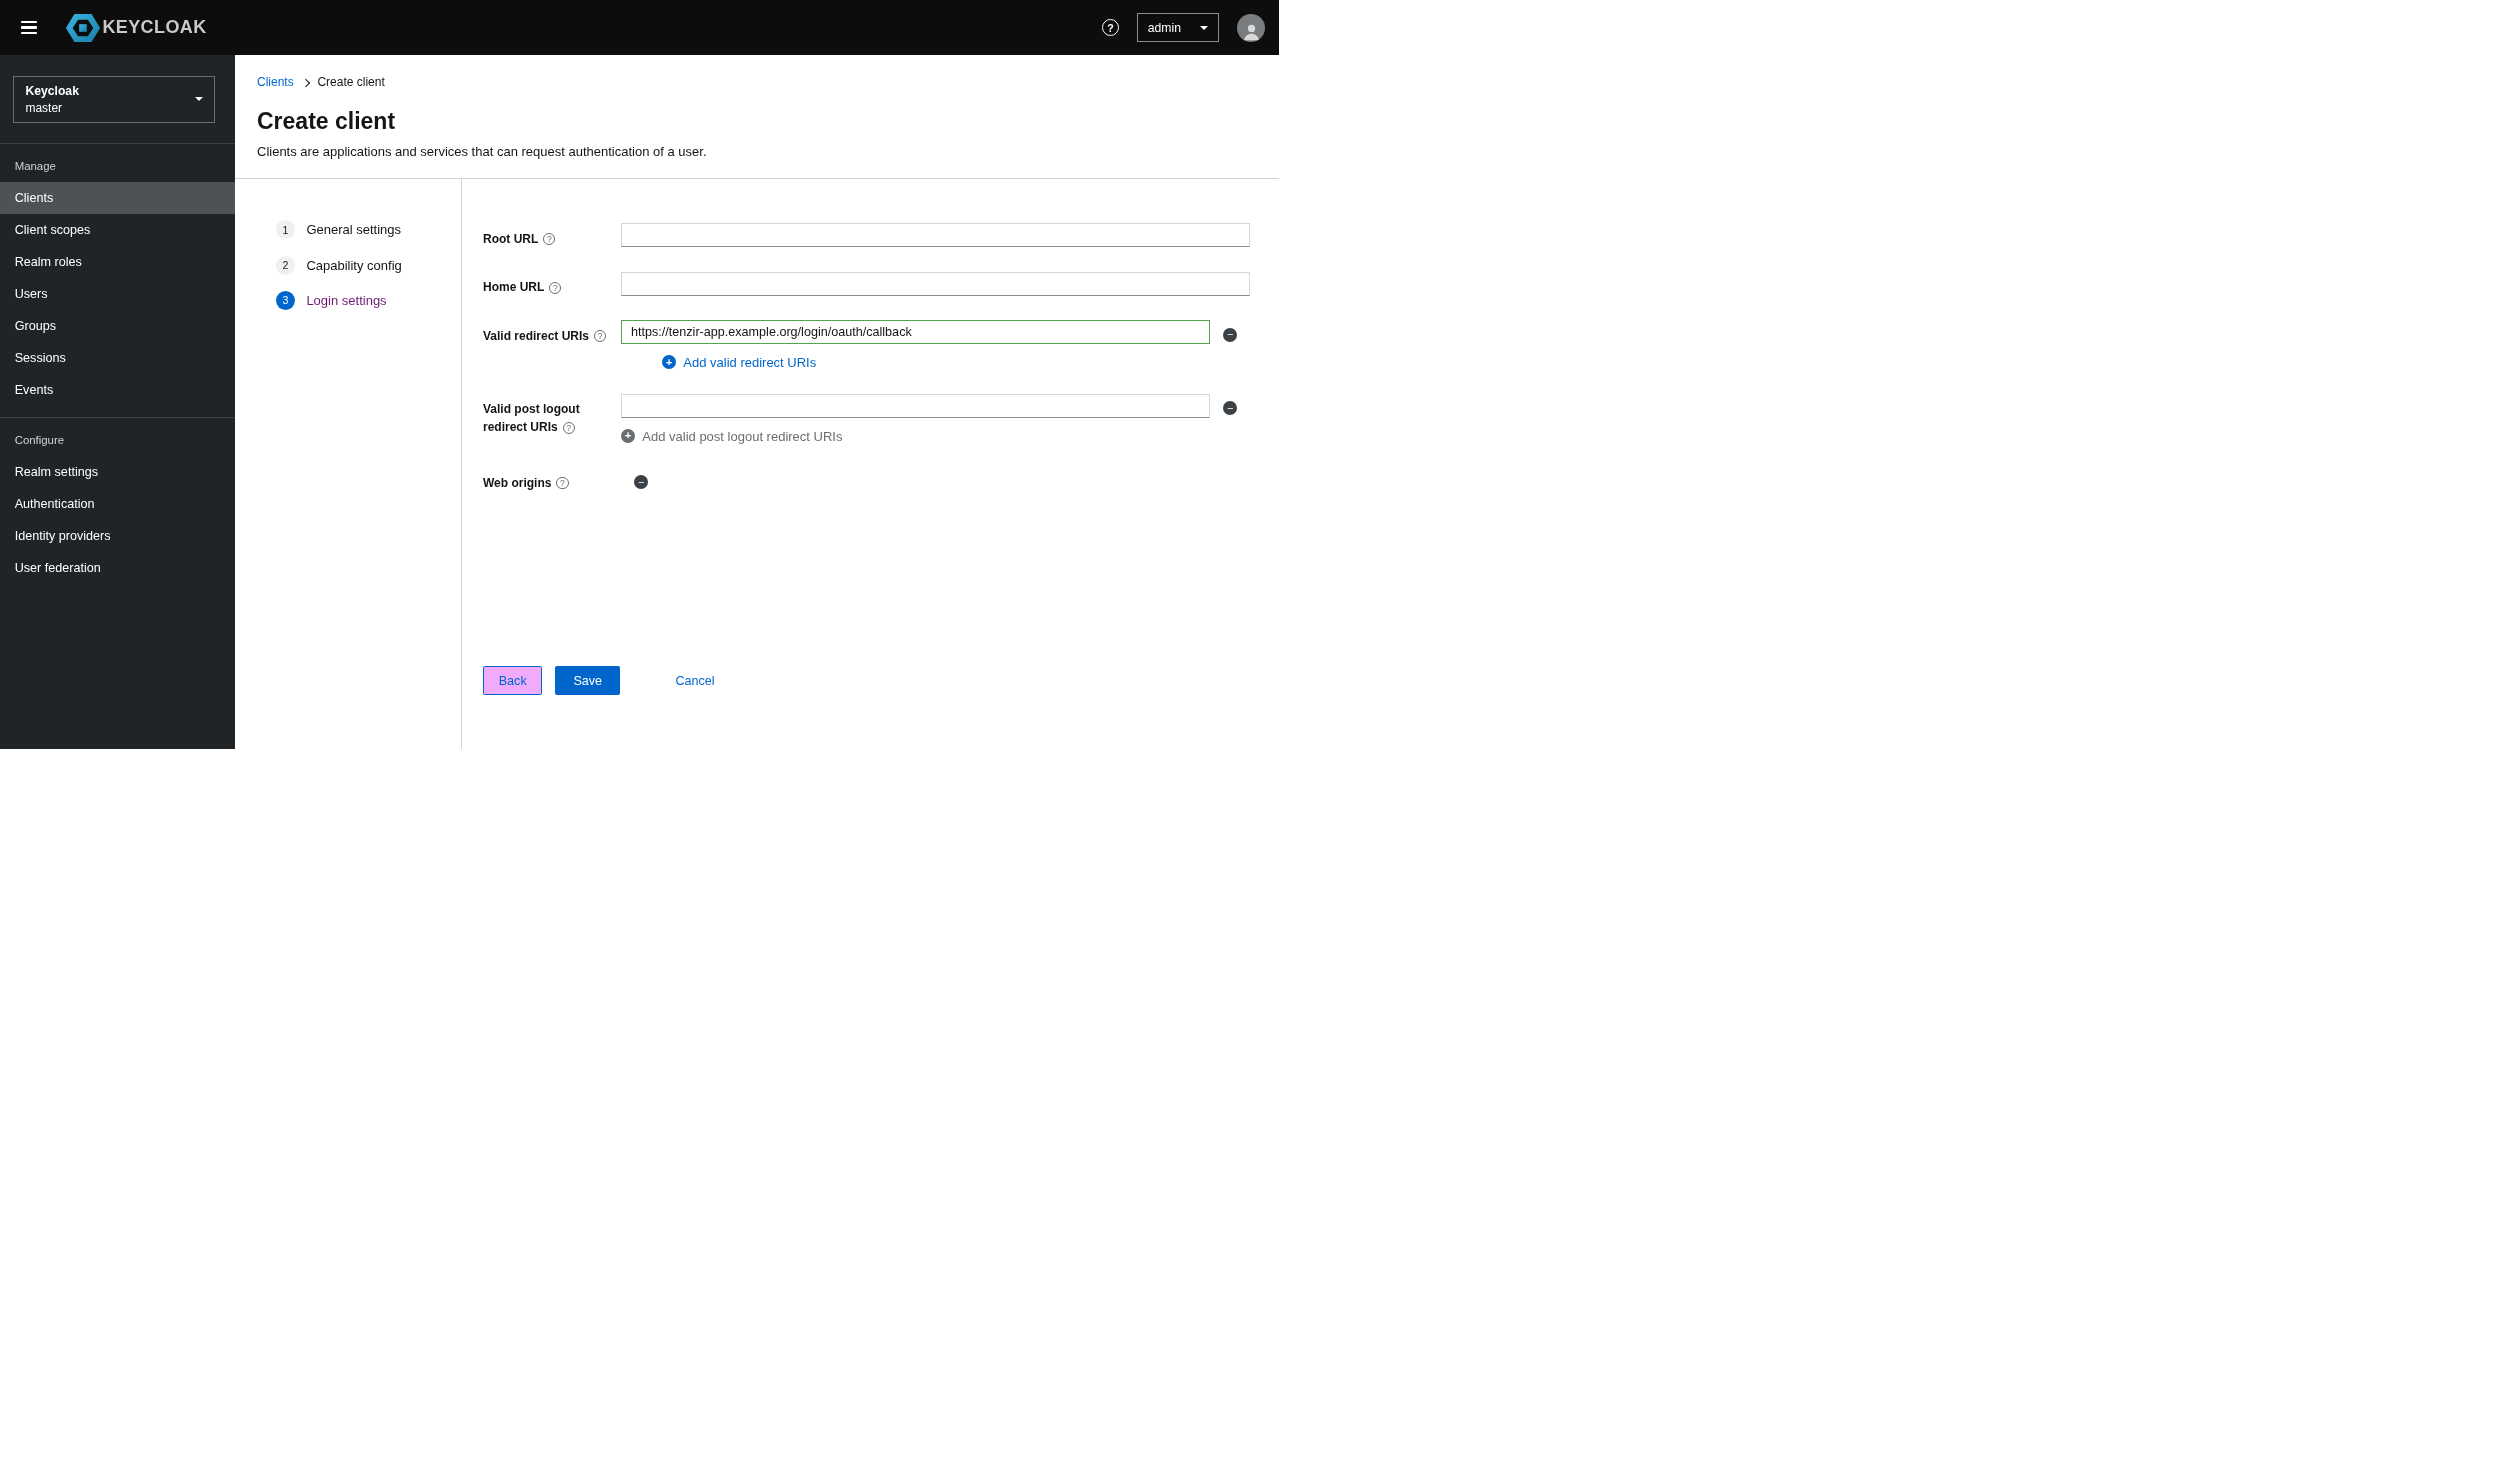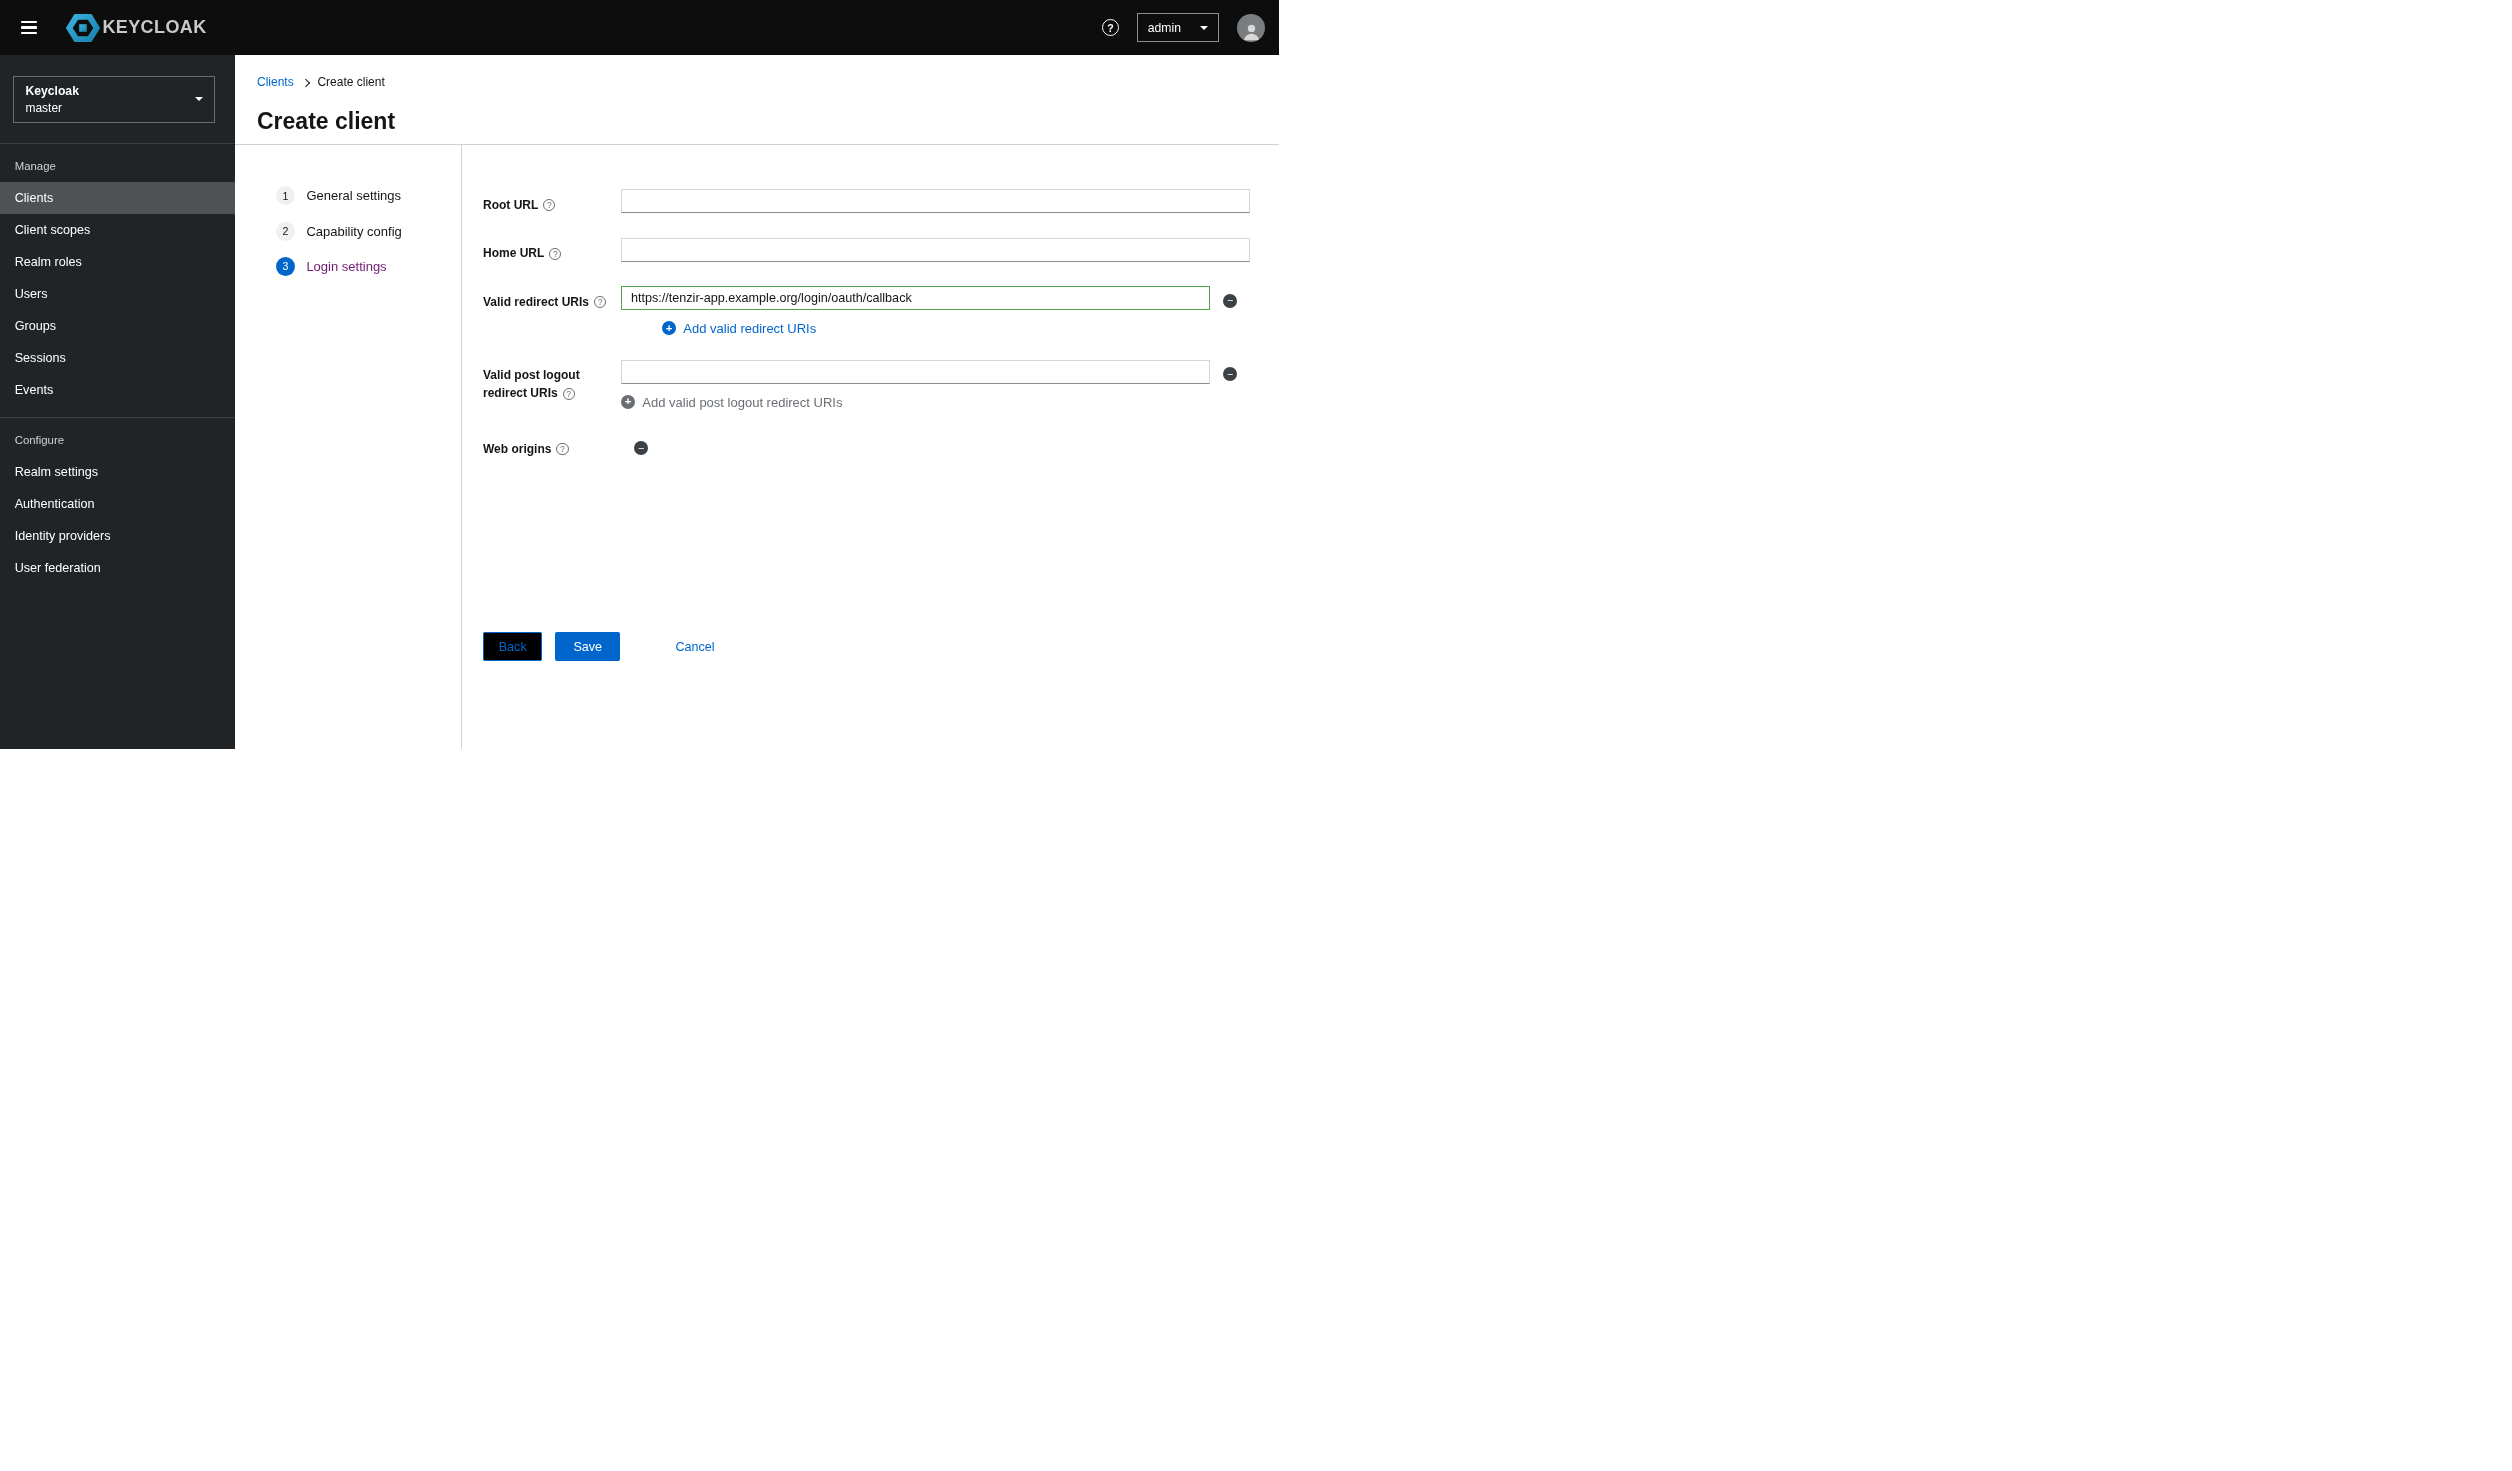--- a/index.html
+++ b/index.html
@@ -72,21 +72,21 @@
   .minus-icon::before{content:"\2212";}
   .add-link{display:flex;align-items:center;gap:7.3px;margin-top:10.6px;font-size:13px;cursor:pointer;background:none;border:none;padding:0;font-family:inherit;}
   .add-link.primary{color:#0066cc;margin-left:41px;}
   .add-link.muted{color:#6a6e73;}
   .plus-icon{width:14px;height:14px;border-radius:50%;background:currentColor;position:relative;flex:none;display:flex;align-items:center;justify-content:center;}
   .plus-icon::before{content:"+";color:#fff;font-size:11.4px;font-weight:bold;line-height:1;}
 
   
   .actions{display:flex;align-items:center;margin-top:174px;}
   .btn{font-size:12.6px;font-family:inherit;cursor:pointer;padding:6.5px 14.7px;border-radius:1.6px;}
-  .btn-secondary{background:#000000;border:0.8px solid #0066cc;color:#0066cc;}
+  .btn-secondary{background:#f0abfc;border:0.8px solid #0066cc;color:#0066cc;}
   .btn-primary{background:#0066cc;border:0.8px solid #0066cc;color:#fff;margin-left:13px;padding:6.5px 17px;}
   .btn-link{background:none;border:none;color:#0066cc;margin-left:52px;padding:6.5px 3.3px;}
 </style>
 </head>
 <body>
 
 <header class="header">
   <button class="hamburger">
     <span class="bar"></span>
       <span class="bar"></span>
@@ -150,20 +150,21 @@
   </nav>
 
   <main class="main">
     <div class="main-header">
       <div class="breadcrumb">
         <a class="breadcrumb-link">Clients</a>
         <span class="breadcrumb-sep"></span>
         <span>Create client</span>
       </div>
       <h1 class="page-title">Create client</h1>
+      <p class="page-subtitle">Clients are applications and services that can request authentication of a user.</p>
     </div>
 
     <div class="content">
 
       <div class="wizard-nav">
         <div class="wizard-step">
           <span class="step-num">1</span>
           <span class="step-label">General settings</span>
         </div>
         <div class="wizard-step">

